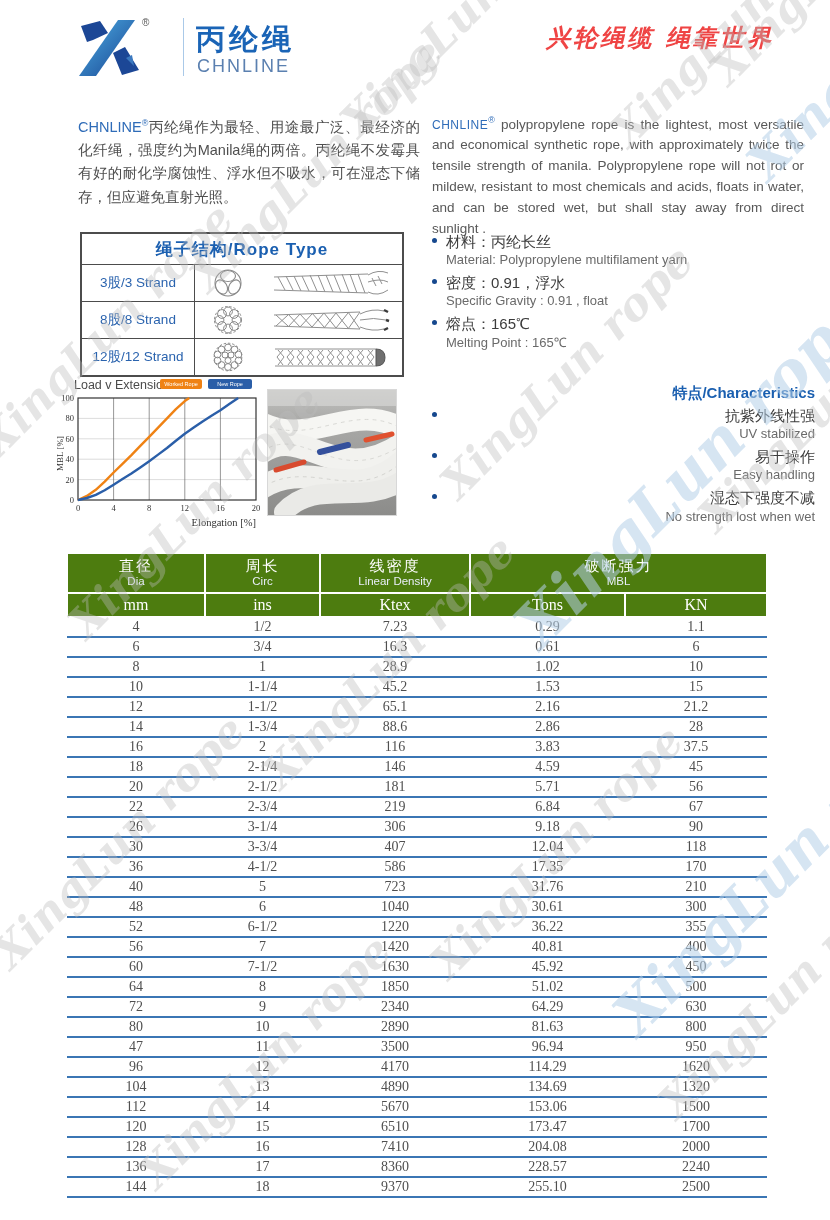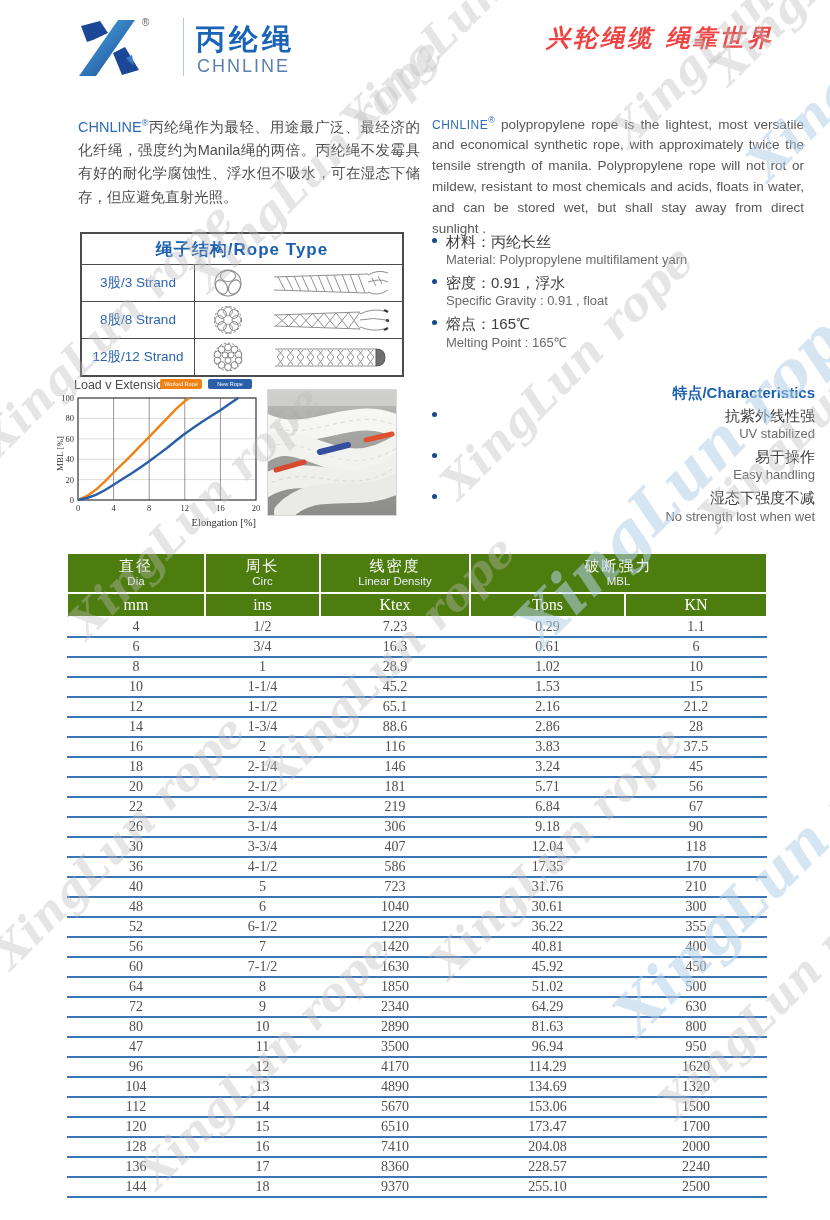--- a/index.html
+++ b/index.html
@@ -420,21 +420,21 @@
           <td>16</td>
           <td>2</td>
           <td>116</td>
           <td>3.83</td>
           <td>37.5</td>
         </tr>
         <tr>
           <td>18</td>
           <td>2-1/4</td>
           <td>146</td>
-          <td>3.24</td>
+          <td>4.59</td>
           <td>45</td>
         </tr>
         <tr>
           <td>20</td>
           <td>2-1/2</td>
           <td>181</td>
           <td>5.71</td>
           <td>56</td>
         </tr>
         <tr>

